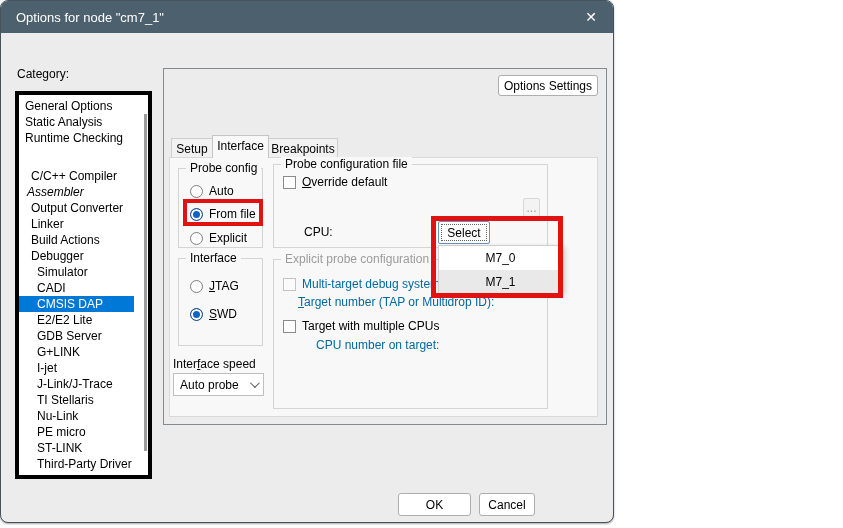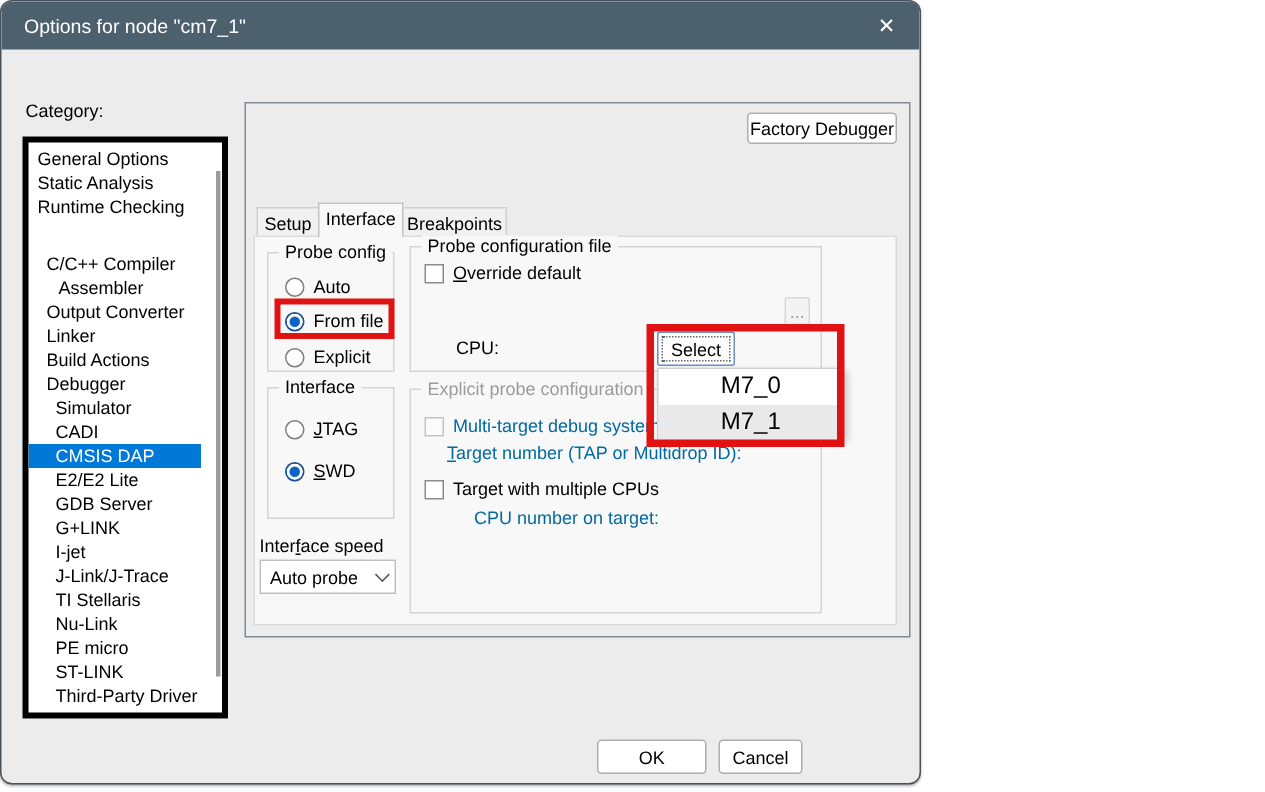--- a/index.html
+++ b/index.html
@@ -76,21 +76,21 @@
                 background:#fdfdfd; border:1px solid #6a8fc0; border-radius:2px;
                 display:flex; align-items:center; justify-content:center;
                 outline:1px dotted #666; outline-offset:-4px; }
   .tnum-label { position:absolute; left:297px; top:294px; z-index:3; }
   .tnum-field { left:472px; top:292px; width:66px; height:20px; }
   .cnum-label { position:absolute; left:315px; top:337px; z-index:3; }
   .cnum-field { left:437px; top:334px; width:56px; height:21px; }
 
   .popup { position:absolute; left:437px; top:244px; width:125px; height:48px; background:#fff;
            border:1px solid #cfcfcf; box-shadow:2px 2px 5px rgba(0,0,0,.18); z-index:5; }
-  .popup-item { height:24px; display:flex; align-items:center; justify-content:center; font-size:16px; }
+  .popup-item { height:24px; display:flex; align-items:center; justify-content:center; font-size:12px; }
   .popup-item.selected { background:#e9e9e9; }
 
   .redbox { position:absolute; border:4px solid #e01212; background:transparent; z-index:6; }
   .redbox1 { left:182px; top:198px; width:80px; height:27px; }
   .redbox2 { left:430px; top:215px; width:132px; height:82px; border-width:5px; }
 
   .speed-label { position:absolute; left:172px; top:356px; z-index:3; }
   .speed-select { position:absolute; left:172px; top:372px; width:91px; height:23px; z-index:3;
                   background:#fff; border:1px solid #bfbfbf; display:flex; align-items:center;
                   padding:0 6px; justify-content:space-between; }
@@ -109,21 +109,21 @@
 
   <div class="cat-label">Category:</div>
 
   <div class="listbox">
     <div class="list-inner">
 
     <div class="cat-item">General Options</div>
         <div class="cat-item">Static Analysis</div>
         <div class="cat-item">Runtime Checking</div>
         <div class="cat-item" style="padding-left: 12px; margin-top: 22px;">C/C++ Compiler</div>
-        <div class="cat-item" style="padding-left: 20px;">Assembler</div>
+        <div class="cat-item" style="padding-left: 8px; font-style: italic;">Assembler</div>
         <div class="cat-item" style="padding-left: 12px;">Output Converter</div>
         <div class="cat-item" style="padding-left: 12px;">Linker</div>
         <div class="cat-item" style="padding-left: 12px;">Build Actions</div>
         <div class="cat-item" style="padding-left: 12px;">Debugger</div>
         <div class="cat-item" style="padding-left: 18px;">Simulator</div>
         <div class="cat-item" style="padding-left: 18px;">CADI</div>
         <div class="cat-item selected" style="padding-left: 18px;">CMSIS DAP</div>
         <div class="cat-item" style="padding-left: 18px;">E2/E2 Lite</div>
         <div class="cat-item" style="padding-left: 18px;">GDB Server</div>
         <div class="cat-item" style="padding-left: 18px;">G+LINK</div>
@@ -134,21 +134,21 @@
         <div class="cat-item" style="padding-left: 18px;">PE micro</div>
         <div class="cat-item" style="padding-left: 18px;">ST-LINK</div>
         <div class="cat-item" style="padding-left: 18px;">Third-Party Driver</div>
         <div class="cat-item" style="padding-left: 18px;">TI MSP-FET</div>
       </div>
     <div class="scroll-thumb"></div>
   </div>
 
   <div class="main-panel"></div>
 
-  <div class="btn factory-btn">Factory Debugger</div>
+  <div class="btn factory-btn">Options Settings</div>
 
   <div class="tab tab-setup">Setup</div>
   <div class="tab tab-interface">Interface</div>
   <div class="tab tab-breakpoints">Breakpoints</div>
   <div class="tab-page"></div>
 
   <div class="group grp-probe-config">
     <span class="legend">Probe config</span>
     <div class="ctl-row" style="left:11px; top:14px;">
       <span class="radio"></span>

